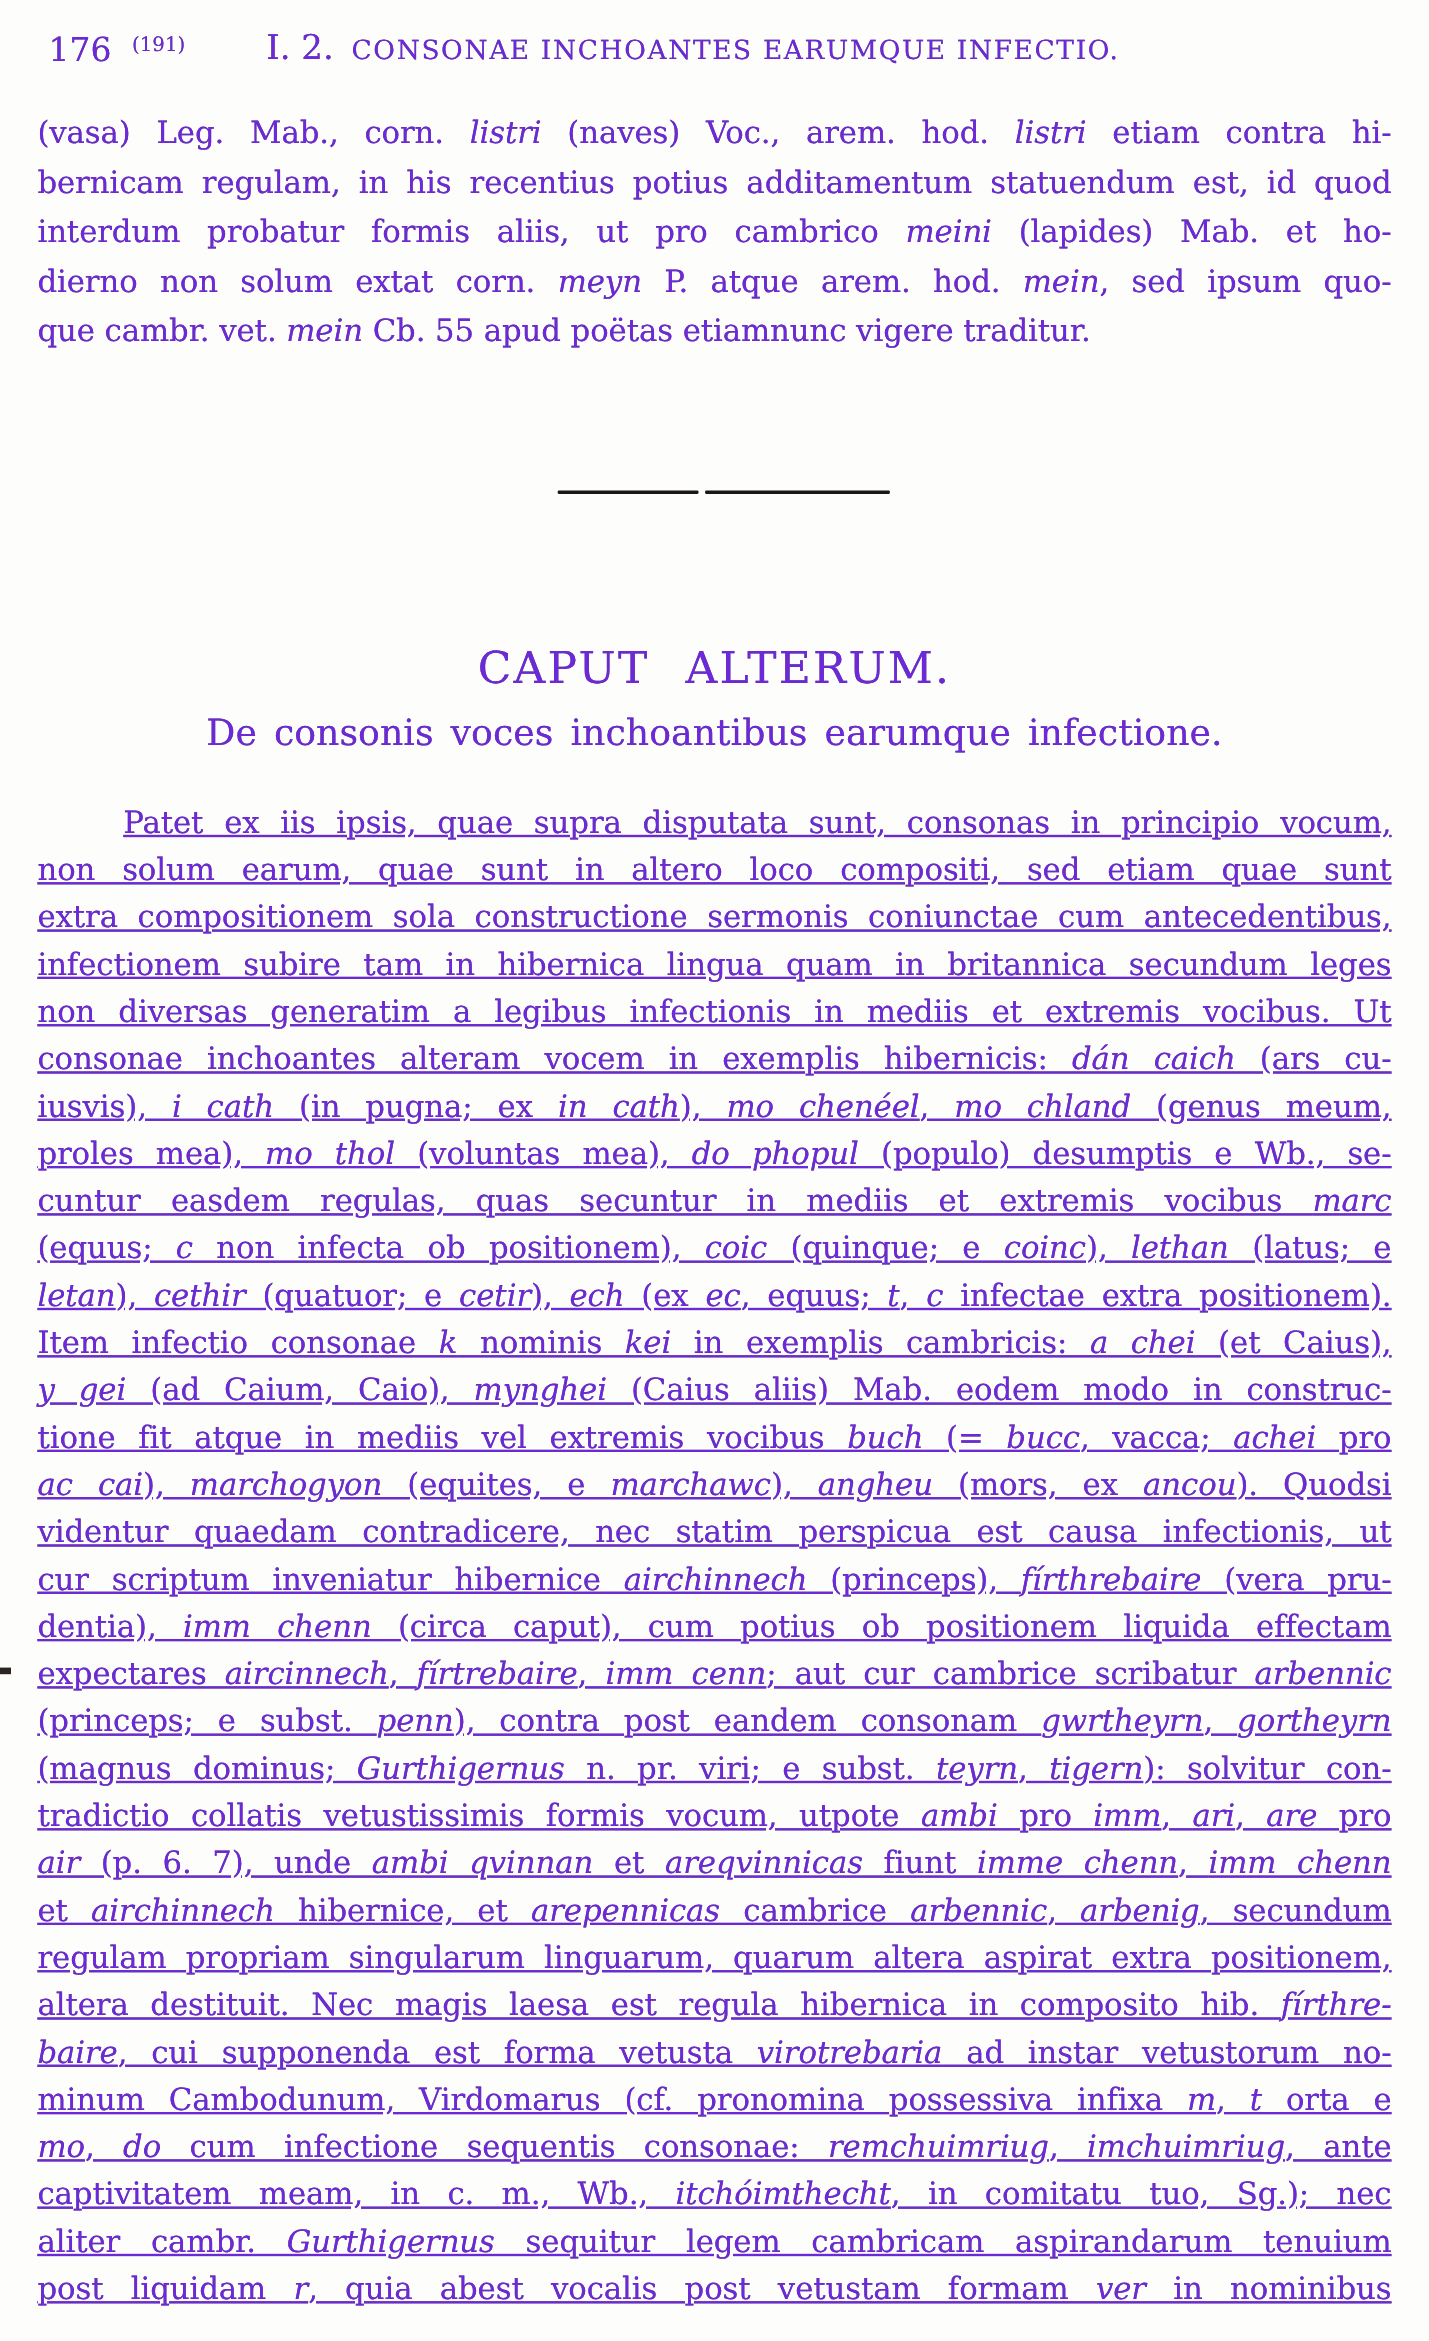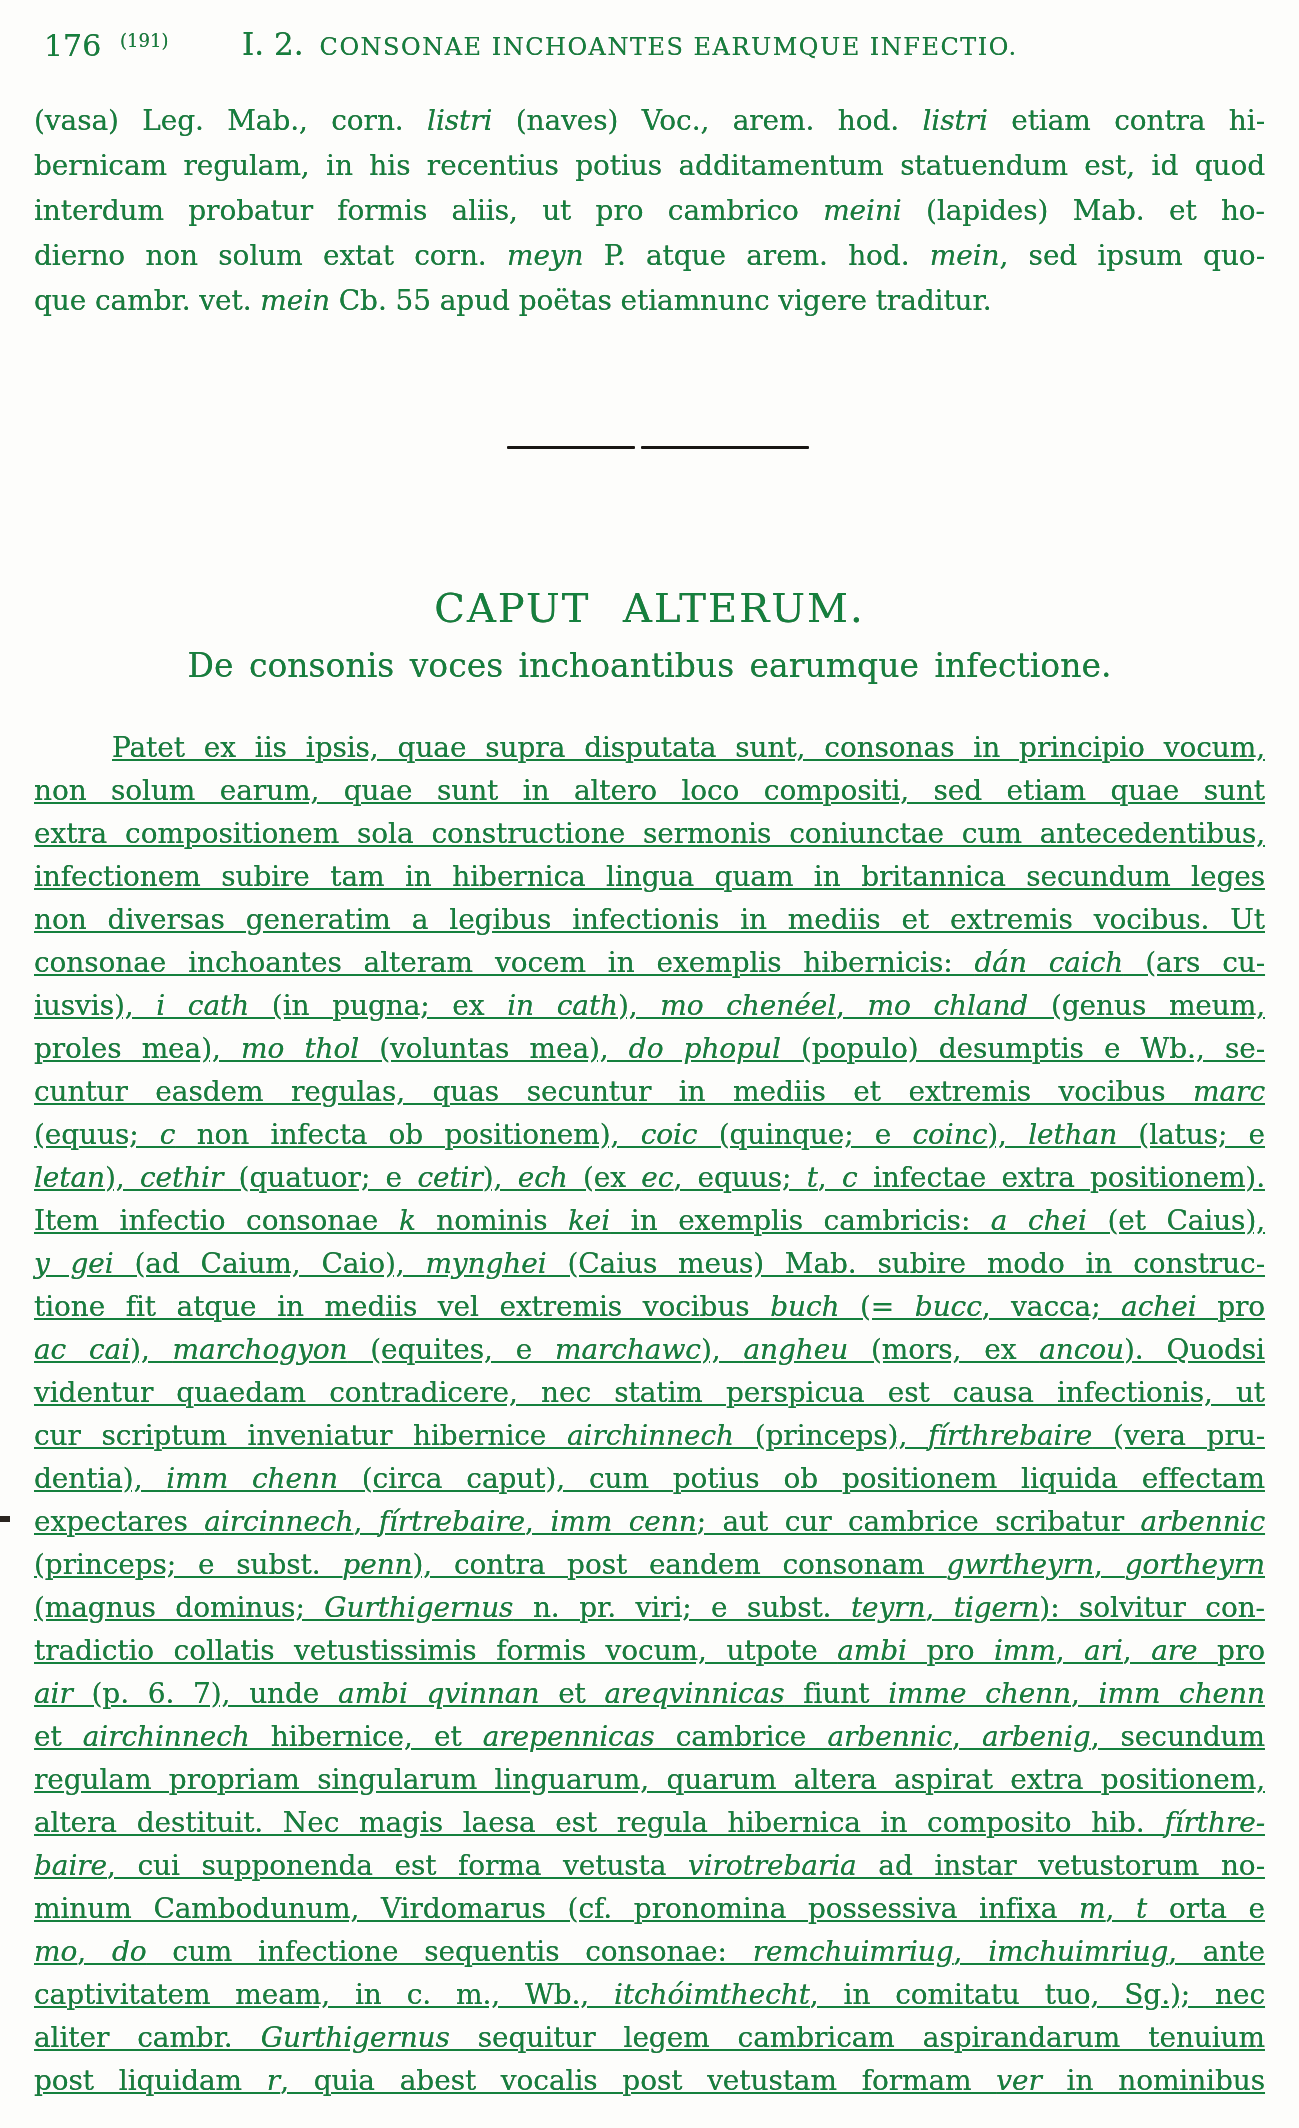--- a/index.html
+++ b/index.html
@@ -3,21 +3,21 @@
 <meta charset="utf-8">
 <style>
   html, body { margin: 0; padding: 0; }
   body { background: #ffffff; }
 
   .page {
     position: relative;
     width: 1299px;
     height: 2128px;
     background: #fdfdfb;
-    color: #15803d;
+    color: #6d28d9;
     font-family: "DejaVu Serif", serif;
     overflow: hidden;
     text-shadow: 0 0 0.6px rgba(21,18,15,0.65);
   }
 
   
   .header { position: absolute; top: 26px; left: 34px; right: 34px; height: 40px; }
   .page-num   { position: absolute; left: 10px;  top: 2px; font-size: 30px; }
   .page-paren { position: absolute; left: 86px;  top: 4px; font-size: 18px; }
   .running    { position: absolute; left: 208px; top: 0; white-space: nowrap; }
@@ -112,21 +112,21 @@
       <div class="line"><span>extra compositionem sola constructione sermonis coniunctae cum antecedentibus,</span></div>
       <div class="line"><span>infectionem subire tam in hibernica lingua quam in britannica secundum leges</span></div>
       <div class="line"><span>non diversas generatim a legibus infectionis in mediis et extremis vocibus. Ut</span></div>
       <div class="line"><span>consonae inchoantes alteram vocem in exemplis hibernicis: </span><i>dán caich</i><span> (ars cu-</span></div>
       <div class="line"><span>iusvis), </span><i>i cath</i><span> (in pugna; ex </span><i>in cath</i><span>), </span><i>mo chenéel</i><span>, </span><i>mo chland</i><span> (genus meum,</span></div>
       <div class="line"><span>proles mea), </span><i>mo thol</i><span> (voluntas mea), </span><i>do phopul</i><span> (populo) desumptis e Wb., se-</span></div>
       <div class="line"><span>cuntur easdem regulas, quas secuntur in mediis et extremis vocibus </span><i>marc</i></div>
       <div class="line"><span>(equus; </span><i>c</i><span> non infecta ob positionem), </span><i>coic</i><span> (quinque; e </span><i>coinc</i><span>), </span><i>lethan</i><span> (latus; e</span></div>
       <div class="line"><i>letan</i><span>), </span><i>cethir</i><span> (quatuor; e </span><i>cetir</i><span>), </span><i>ech</i><span> (ex </span><i>ec</i><span>, equus; </span><i>t</i><span>, </span><i>c</i><span> infectae extra positionem).</span></div>
       <div class="line"><span>Item infectio consonae </span><i>k</i><span> nominis </span><i>kei</i><span> in exemplis cambricis: </span><i>a chei</i><span> (et Caius),</span></div>
-      <div class="line"><i>y gei</i><span> (ad Caium, Caio), </span><i>mynghei</i><span> (Caius meus) Mab. subire modo in construc-</span></div>
+      <div class="line"><i>y gei</i><span> (ad Caium, Caio), </span><i>mynghei</i><span> (Caius aliis) Mab. eodem modo in construc-</span></div>
       <div class="line"><span>tione fit atque in mediis vel extremis vocibus </span><i>buch</i><span> (= </span><i>bucc</i><span>, vacca; </span><i>achei</i><span> pro</span></div>
       <div class="line"><i>ac cai</i><span>), </span><i>marchogyon</i><span> (equites, e </span><i>marchawc</i><span>), </span><i>angheu</i><span> (mors, ex </span><i>ancou</i><span>). Quodsi</span></div>
       <div class="line"><span>videntur quaedam contradicere, nec statim perspicua est causa infectionis, ut</span></div>
       <div class="line"><span>cur scriptum inveniatur hibernice </span><i>airchinnech</i><span> (princeps), </span><i>fírthrebaire</i><span> (vera pru-</span></div>
       <div class="line"><span>dentia), </span><i>imm chenn</i><span> (circa caput), cum potius ob positionem liquida effectam</span></div>
       <div class="line"><span>expectares </span><i>aircinnech</i><span>, </span><i>fírtrebaire</i><span>, </span><i>imm cenn</i><span>; aut cur cambrice scribatur </span><i>arbennic</i></div>
       <div class="line"><span>(princeps; e subst. </span><i>penn</i><span>), contra post eandem consonam </span><i>gwrtheyrn</i><span>, </span><i>gortheyrn</i></div>
       <div class="line"><span>(magnus dominus; </span><i>Gurthigernus</i><span> n. pr. viri; e subst. </span><i>teyrn</i><span>, </span><i>tigern</i><span>): solvitur con-</span></div>
       <div class="line"><span>tradictio collatis vetustissimis formis vocum, utpote </span><i>ambi</i><span> pro </span><i>imm</i><span>, </span><i>ari</i><span>, </span><i>are</i><span> pro</span></div>
       <div class="line"><i>air</i><span> (p. 6. 7), unde </span><i>ambi qvinnan</i><span> et </span><i>areqvinnicas</i><span> fiunt </span><i>imme chenn</i><span>, </span><i>imm chenn</i></div>

